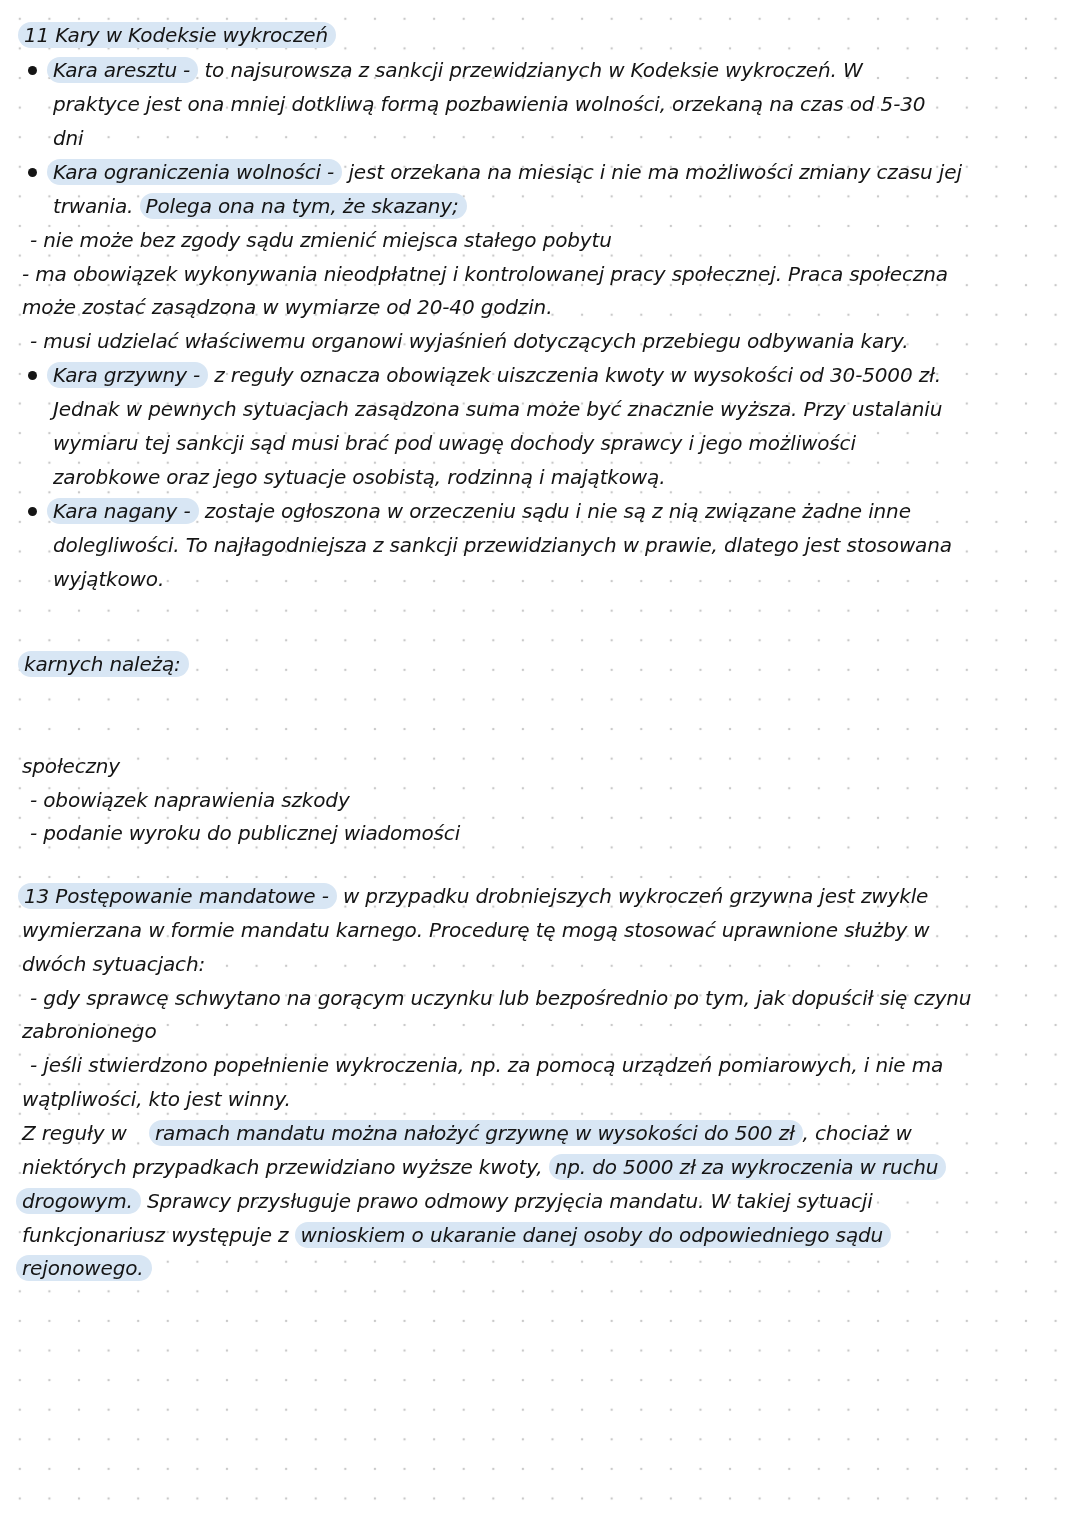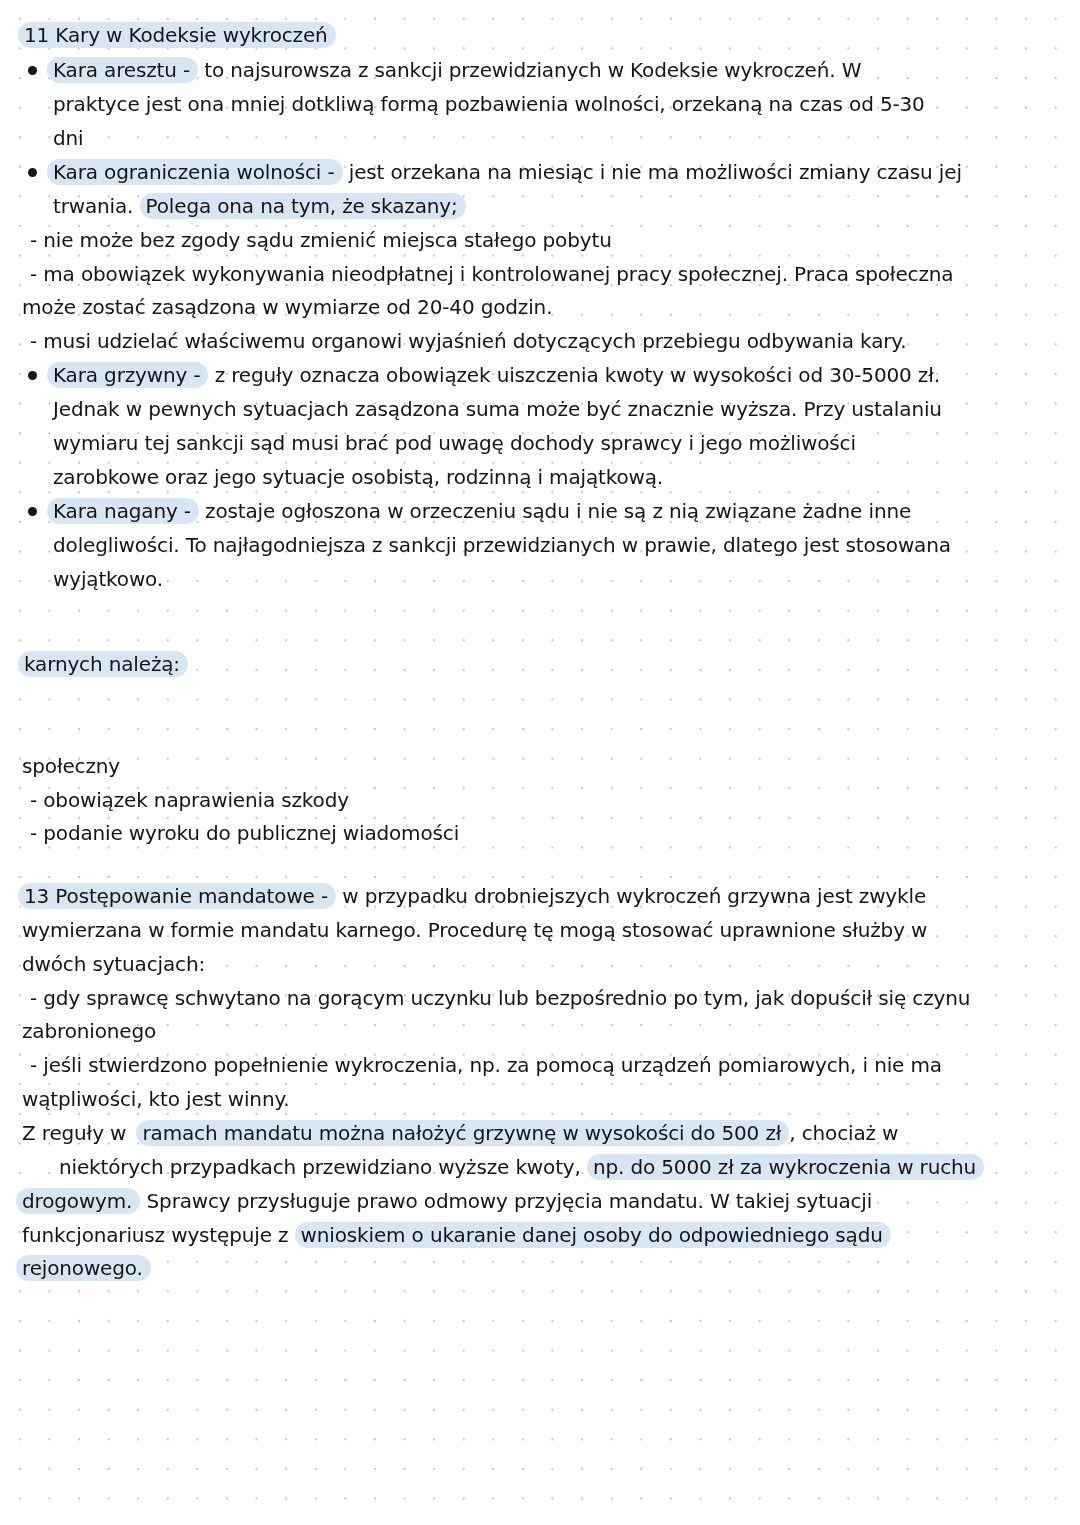--- a/index.html
+++ b/index.html
@@ -6,21 +6,21 @@
   body {
     width: 1080px; height: 1525px; overflow: hidden;
     background-color: #ffffff;
     background-image: radial-gradient(circle, #c9c9c9 1.1px, transparent 1.6px);
     background-size: 29.6px 29.6px;
     background-position: 5px 4px;
     font-family: "DejaVu Sans", sans-serif;
     color: #151515;
     position: relative;
   }
-  .page { position: absolute; left: 0; top: 0; width: 1080px; height: 1319px; }
+  .page { position: absolute; left: 0; top: 0; width: 1080px; height: 1319px; font-style: italic; }
   .line {
     position: absolute;
     font-size: 20px;
     line-height: 30px;
     white-space: nowrap;
     letter-spacing: -0.15px;
   }
   .hl {
     background: #d8e6f4;
     border-radius: 14px;
@@ -50,21 +50,21 @@
   <div class="line" style="left:53px; top:123px;">dni</div>
 
   <div class="bullet" style="left:28px; top:168px;"></div>
   <div class="line" style="left:53px; top:157px;">
     <span class="hl">Kara ograniczenia wolności -</span><span> jest orzekana na miesiąc i nie ma możliwości zmiany czasu jej</span>
   </div>
   <div class="line" style="left:53px; top:191px;">
     <span>trwania.</span> <span class="hl" style="margin-left:0;">Polega ona na tym, że skazany;</span>
   </div>
   <div class="line" style="left:30px; top:225px;">- nie może bez zgody sądu zmienić miejsca stałego pobytu</div>
-  <div class="line" style="left:30px; top:259px;">- ma obowiązek wykonywania nieodpłatnej i kontrolowanej pracy społecznej. Praca społeczna</div>
+  <div class="line" style="left:22px; top:259px;">- ma obowiązek wykonywania nieodpłatnej i kontrolowanej pracy społecznej. Praca społeczna</div>
   <div class="line" style="left:22px; top:292px;">może zostać zasądzona w wymiarze od 20-40 godzin.</div>
   <div class="line" style="left:30px; top:326px;">- musi udzielać właściwemu organowi wyjaśnień dotyczących przebiegu odbywania kary.</div>
 
   <div class="bullet" style="left:28px; top:371px;"></div>
   <div class="line" style="left:53px; top:360px;">
     <span class="hl">Kara grzywny -</span><span> z reguły oznacza obowiązek uiszczenia kwoty w wysokości od 30-5000 zł.</span>
   </div>
   <div class="line" style="left:53px; top:394px;">Jednak w pewnych sytuacjach zasądzona suma może być znacznie wyższa. Przy ustalaniu</div>
   <div class="line" style="left:53px; top:428px;">wymiaru tej sankcji sąd musi brać pod uwagę dochody sprawcy i jego możliwości</div>
   <div class="line" style="left:53px; top:462px;">zarobkowe oraz jego sytuacje osobistą, rodzinną i majątkową.</div>
@@ -87,23 +87,23 @@
     <span class="hl">13 Postępowanie mandatowe -</span><span> w przypadku drobniejszych wykroczeń grzywna jest zwykle</span>
   </div>
   <div class="line" style="left:22px; top:915px;">wymierzana w formie mandatu karnego. Procedurę tę mogą stosować uprawnione służby w</div>
   <div class="line" style="left:22px; top:949px;">dwóch sytuacjach:</div>
   <div class="line" style="left:30px; top:983px;">- gdy sprawcę schwytano na gorącym uczynku lub bezpośrednio po tym, jak dopuścił się czynu</div>
   <div class="line" style="left:22px; top:1016px;">zabronionego</div>
   <div class="line" style="left:30px; top:1050px;">- jeśli stwierdzono popełnienie wykroczenia, np. za pomocą urządzeń pomiarowych, i nie ma</div>
   <div class="line" style="left:22px; top:1084px;">wątpliwości, kto jest winny.</div>
 
   <div class="line" style="left:22px; top:1118px;">
-    <span>Z reguły w</span> <span class="hl" style="margin-left:4px;">ramach mandatu można nałożyć grzywnę w wysokości do 500 zł</span><span>, chociaż w</span>
+    <span>Z reguły w</span> <span class="hl" style="margin-left:16px;">ramach mandatu można nałożyć grzywnę w wysokości do 500 zł</span><span>, chociaż w</span>
   </div>
-  <div class="line" style="left:22px; top:1152px;margin-left:37px;">
+  <div class="line" style="left:22px; top:1152px;">
     <span>niektórych przypadkach przewidziano wyższe kwoty,</span> <span class="hl" style="margin-left:0;">np. do 5000 zł za wykroczenia w ruchu</span>
   </div>
   <div class="line" style="left:22px; top:1186px;">
     <span class="hl">drogowym.</span><span> Sprawcy przysługuje prawo odmowy przyjęcia mandatu. W takiej sytuacji</span>
   </div>
   <div class="line" style="left:22px; top:1220px;">
     <span>funkcjonariusz występuje z</span> <span class="hl" style="margin-left:0;margin-top:37px;">wnioskiem o ukaranie danej osoby do odpowiedniego sądu</span>
   </div>
   <div class="line" style="left:22px; top:1253px;">
     <span class="hl">rejonowego.</span>

